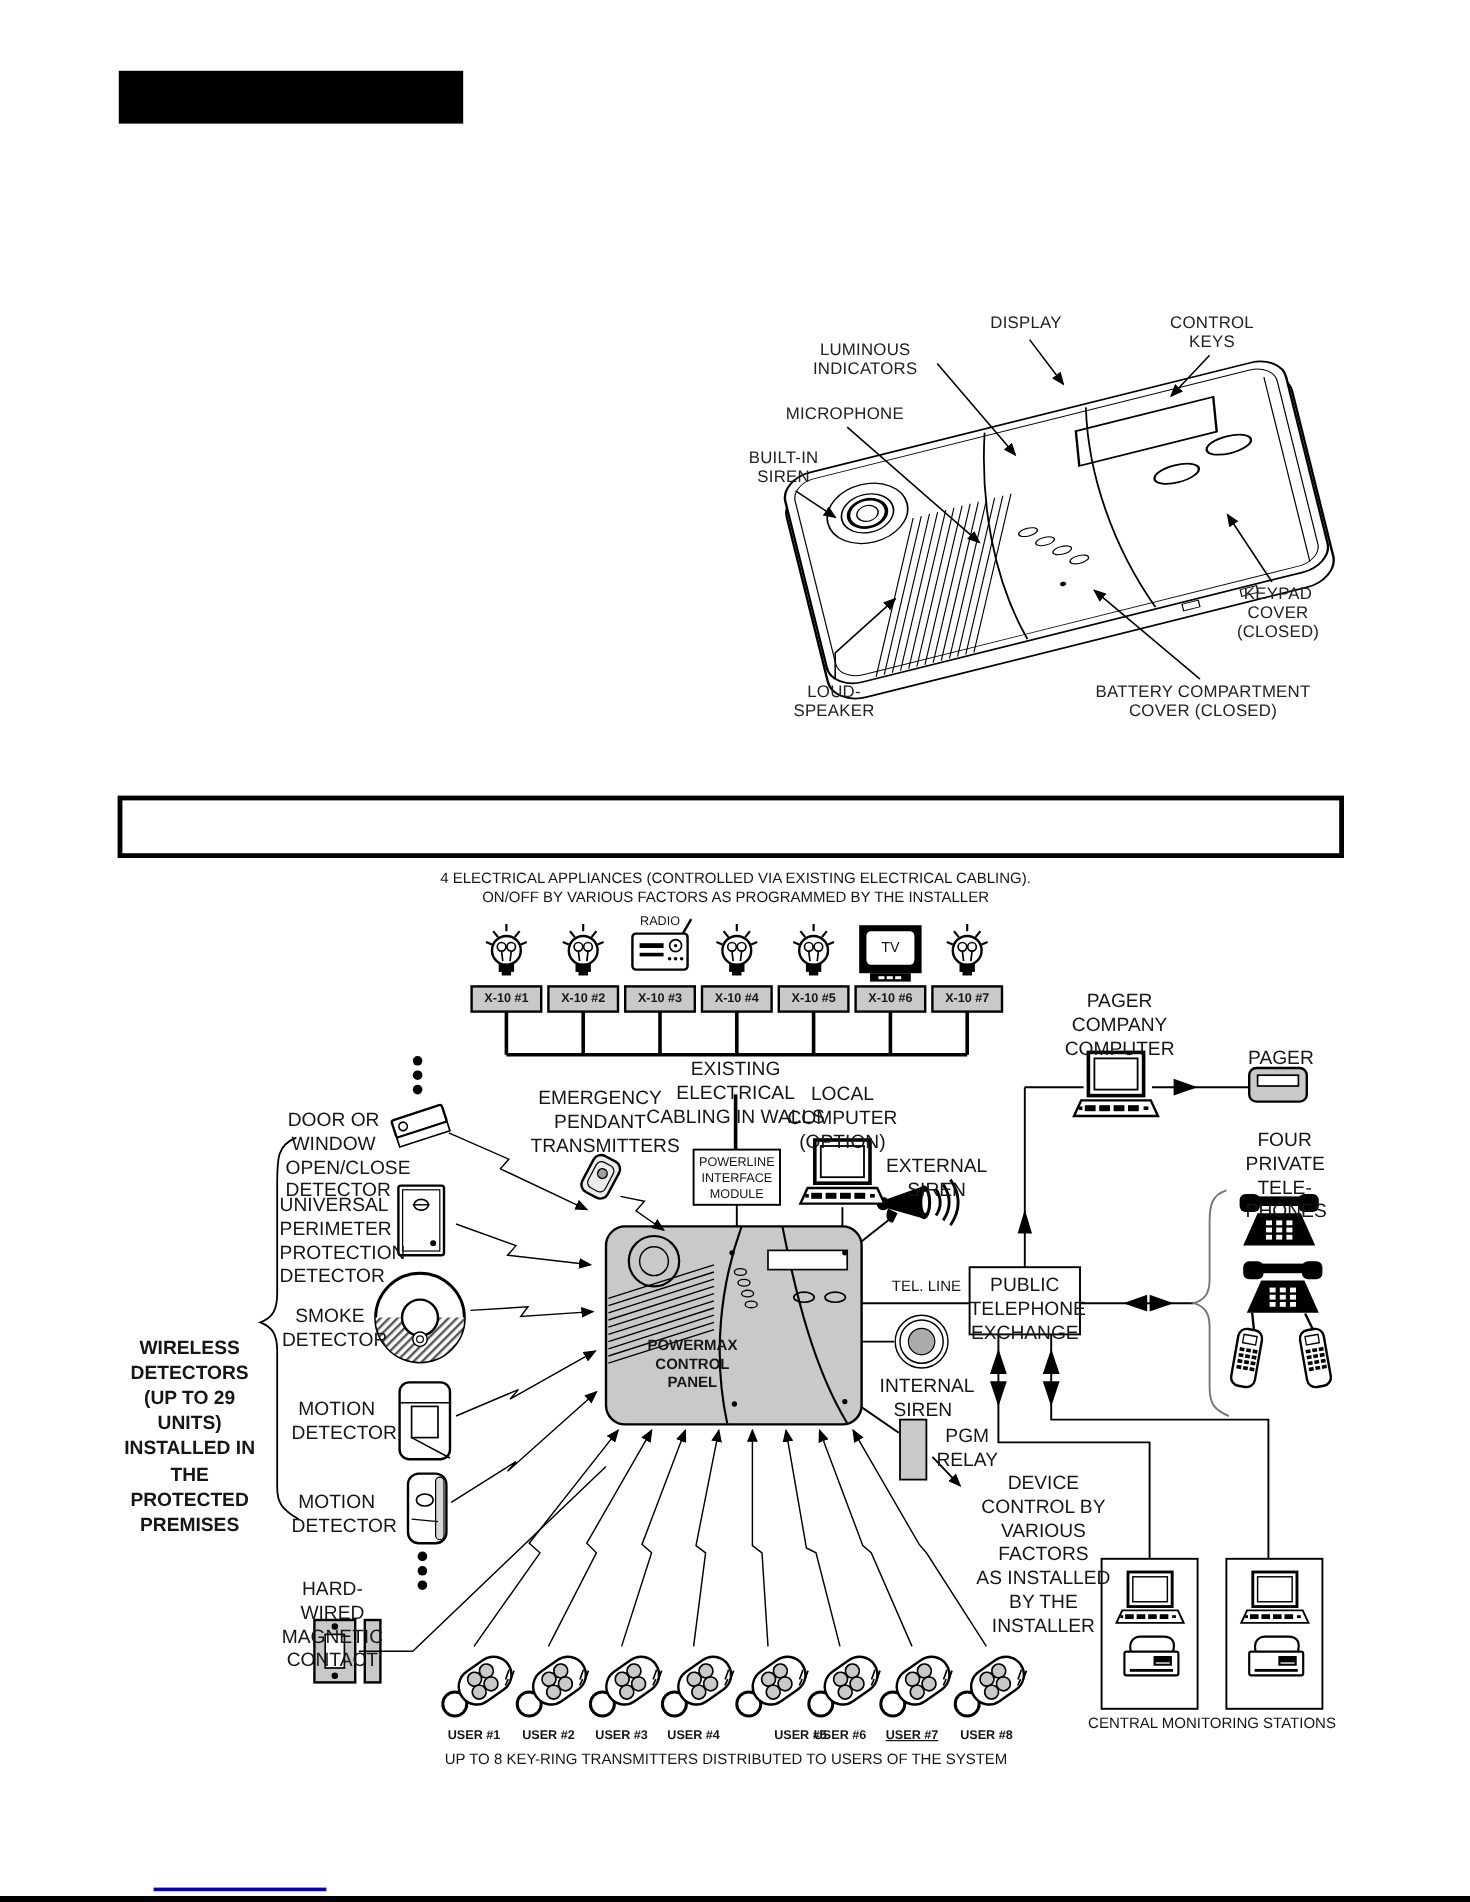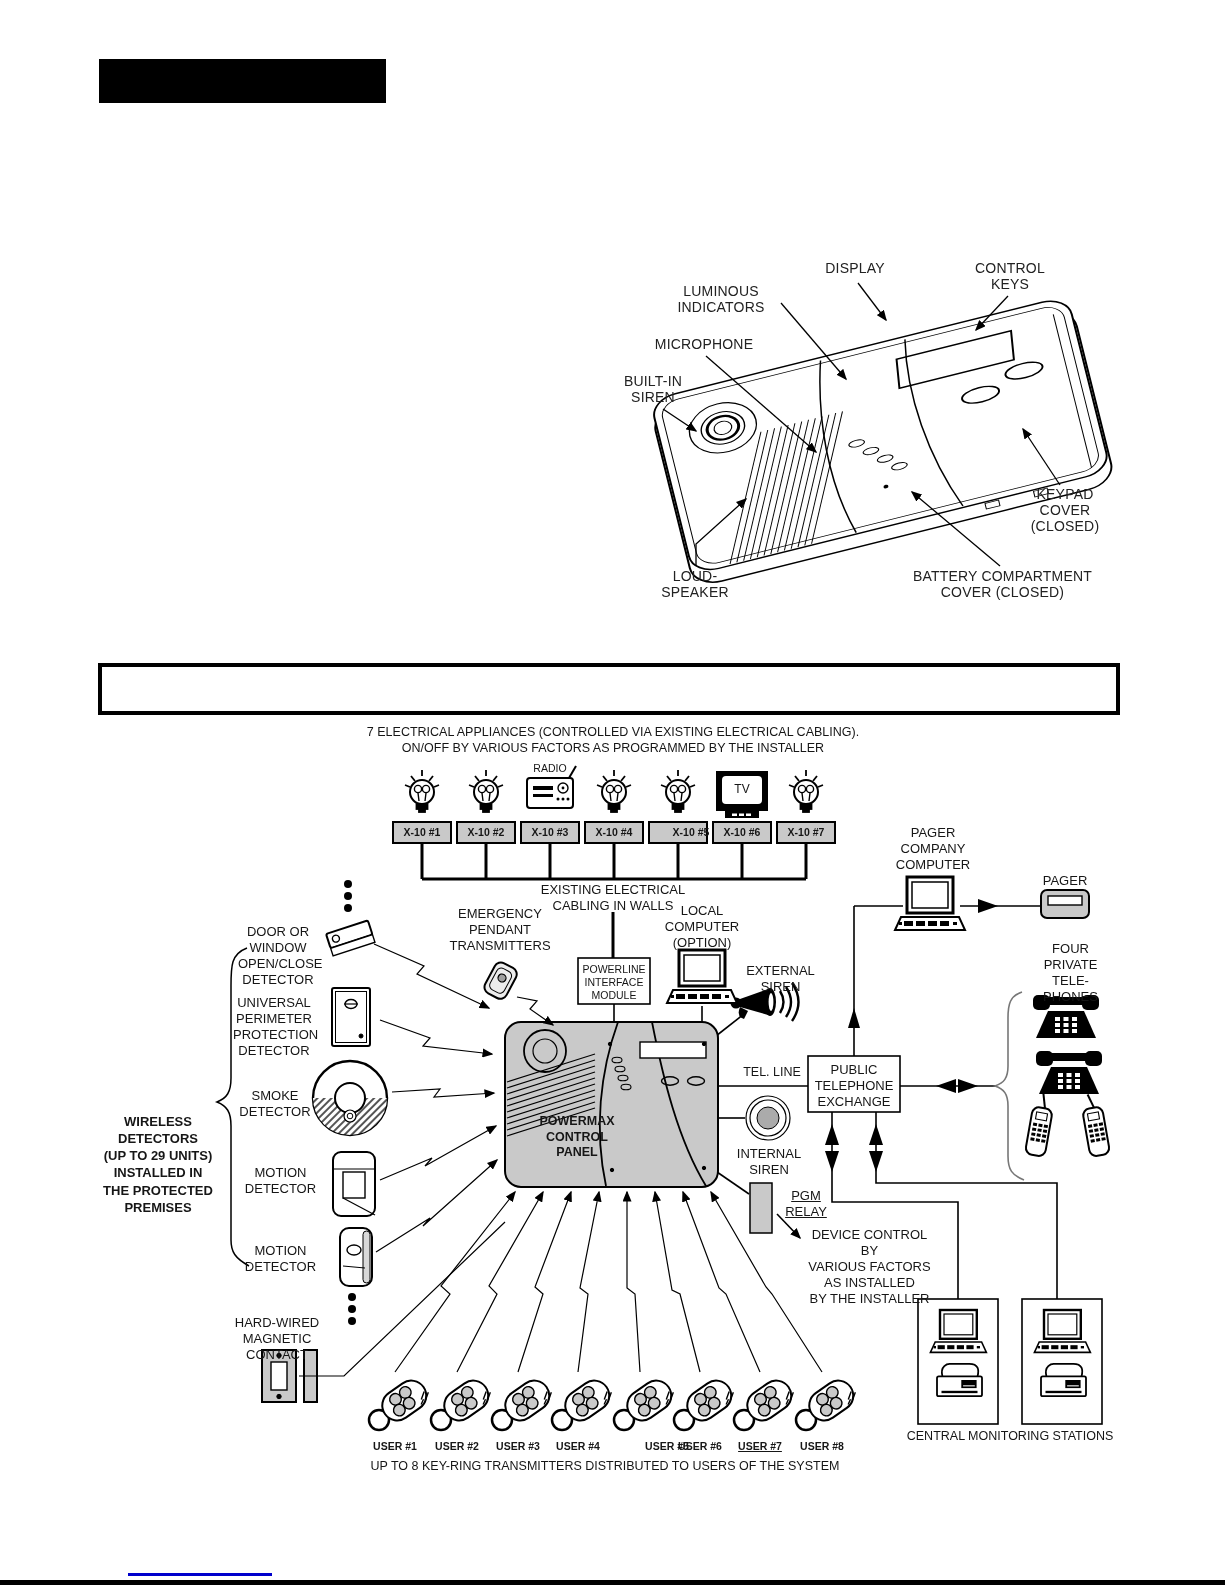--- a/index.html
+++ b/index.html
@@ -1,20 +1,20 @@
 <!DOCTYPE html>
 <html><head>
 <meta charset="utf-8">
 <style>
   html,body{margin:0;padding:0;background:#fff;}
   #page{position:relative;width:1225px;height:1585px;background:#ffffff;overflow:hidden;
         font-family:"Liberation Sans",sans-serif;color:#1a1a1a;padding-left:15px;}
   svg{position:absolute;left:0;top:0;}
   .lbl{position:absolute;white-space:pre-line;text-align:center;
-       font-size:13px;line-height:1.24;color:#161616;}
+       font-size:16px;line-height:1.24;color:#161616;}
   .b{font-weight:bold;}
   .callout{font-size:14px;line-height:1.14;color:#222;letter-spacing:.2px;}
   .small{font-size:10.5px;}
   .redact{position:absolute;background:#000;}
   .emptybox{position:absolute;border:4px solid #000;background:#fff;box-sizing:border-box;}
   .bluelink{position:absolute;background:#0000cc;height:3px;}
   .botbar{position:absolute;background:#000;}
 </style>
 </head>
 <body>
@@ -416,30 +416,30 @@
 <div class="lbl callout" style="left:605px;top:374px;width:96px;">BUILT-IN
 SIREN</div>
 <div class="lbl callout" style="left:1015px;top:487px;width:100px;">KEYPAD
 COVER
 (CLOSED)</div>
 <div class="lbl callout" style="left:650px;top:569px;width:90px;">LOUD-
 SPEAKER</div>
 <div class="lbl callout" style="left:900px;top:569px;width:205px;">BATTERY COMPARTMENT
 COVER (CLOSED)</div>
 
-<div class="lbl" style="left:213px;top:724px;width:800px;font-size:12.5px;line-height:1.3;">7 ELECTRICAL APPLIANCES (CONTROLLED VIA EXISTING ELECTRICAL CABLING).
+<div class="lbl" style="left:213px;top:724px;width:800px;font-size:12.5px;line-height:1.3;">4 ELECTRICAL APPLIANCES (CONTROLLED VIA EXISTING ELECTRICAL CABLING).
 ON/OFF BY VARIOUS FACTORS AS PROGRAMMED BY THE INSTALLER</div>
 <div class="lbl small" style="left:523px;top:762px;width:54px;">RADIO</div>
 <div class="lbl" style="left:727px;top:782px;width:30px;font-size:12px;">TV</div>
 
 <div class="lbl b small" style="left:393px;top:826px;width:58px;">X-10 #1</div>
 <div class="lbl b small" style="left:457px;top:826px;width:58px;">X-10 #2</div>
 <div class="lbl b small" style="left:521px;top:826px;width:58px;">X-10 #3</div>
 <div class="lbl b small" style="left:585px;top:826px;width:58px;">X-10 #4</div>
-<div class="lbl b small" style="left:649px;top:826px;width:58px;margin-left:13px;">X-10 #5</div>
+<div class="lbl b small" style="left:649px;top:826px;width:58px;">X-10 #5</div>
 <div class="lbl b small" style="left:713px;top:826px;width:58px;">X-10 #6</div>
 <div class="lbl b small" style="left:777px;top:826px;width:58px;">X-10 #7</div>
 
 <div class="lbl" style="left:538px;top:882px;width:150px;">EXISTING ELECTRICAL
 CABLING IN WALLS</div>
 <div class="lbl" style="left:442px;top:906px;width:116px;">EMERGENCY
 PENDANT
 TRANSMITTERS</div>
 <div class="lbl small" style="left:578px;top:963px;width:72px;">POWERLINE
 INTERFACE
@@ -482,21 +482,21 @@
 CONTACT</div>
 <div class="lbl b" style="left:527px;top:1114px;width:100px;font-size:12.5px;">POWERMAX
 CONTROL
 PANEL</div>
 <div class="lbl" style="left:737px;top:1065px;width:70px;font-size:12.5px;">TEL. LINE</div>
 <div class="lbl" style="left:808px;top:1062px;width:92px;">PUBLIC
 TELEPHONE
 EXCHANGE</div>
 <div class="lbl" style="left:733px;top:1146px;width:72px;">INTERNAL
 SIREN</div>
-<div class="lbl" style="left:780px;top:1188px;width:52px;text-decoration:underline;">PGM
+<div class="lbl" style="left:780px;top:1188px;width:52px;">PGM
 RELAY</div>
 <div class="lbl" style="left:802px;top:1227px;width:135px;">DEVICE CONTROL BY
 VARIOUS FACTORS
 AS INSTALLED
 BY THE INSTALLER</div>
 <div class="lbl" style="left:900px;top:1429px;width:220px;font-size:12.5px;">CENTRAL MONITORING STATIONS</div>
 
 <div class="lbl b small" style="left:364px;top:1440px;width:62px;">USER #1</div>
 <div class="lbl b small" style="left:426px;top:1440px;width:62px;">USER #2</div>
 <div class="lbl b small" style="left:487px;top:1440px;width:62px;">USER #3</div>

